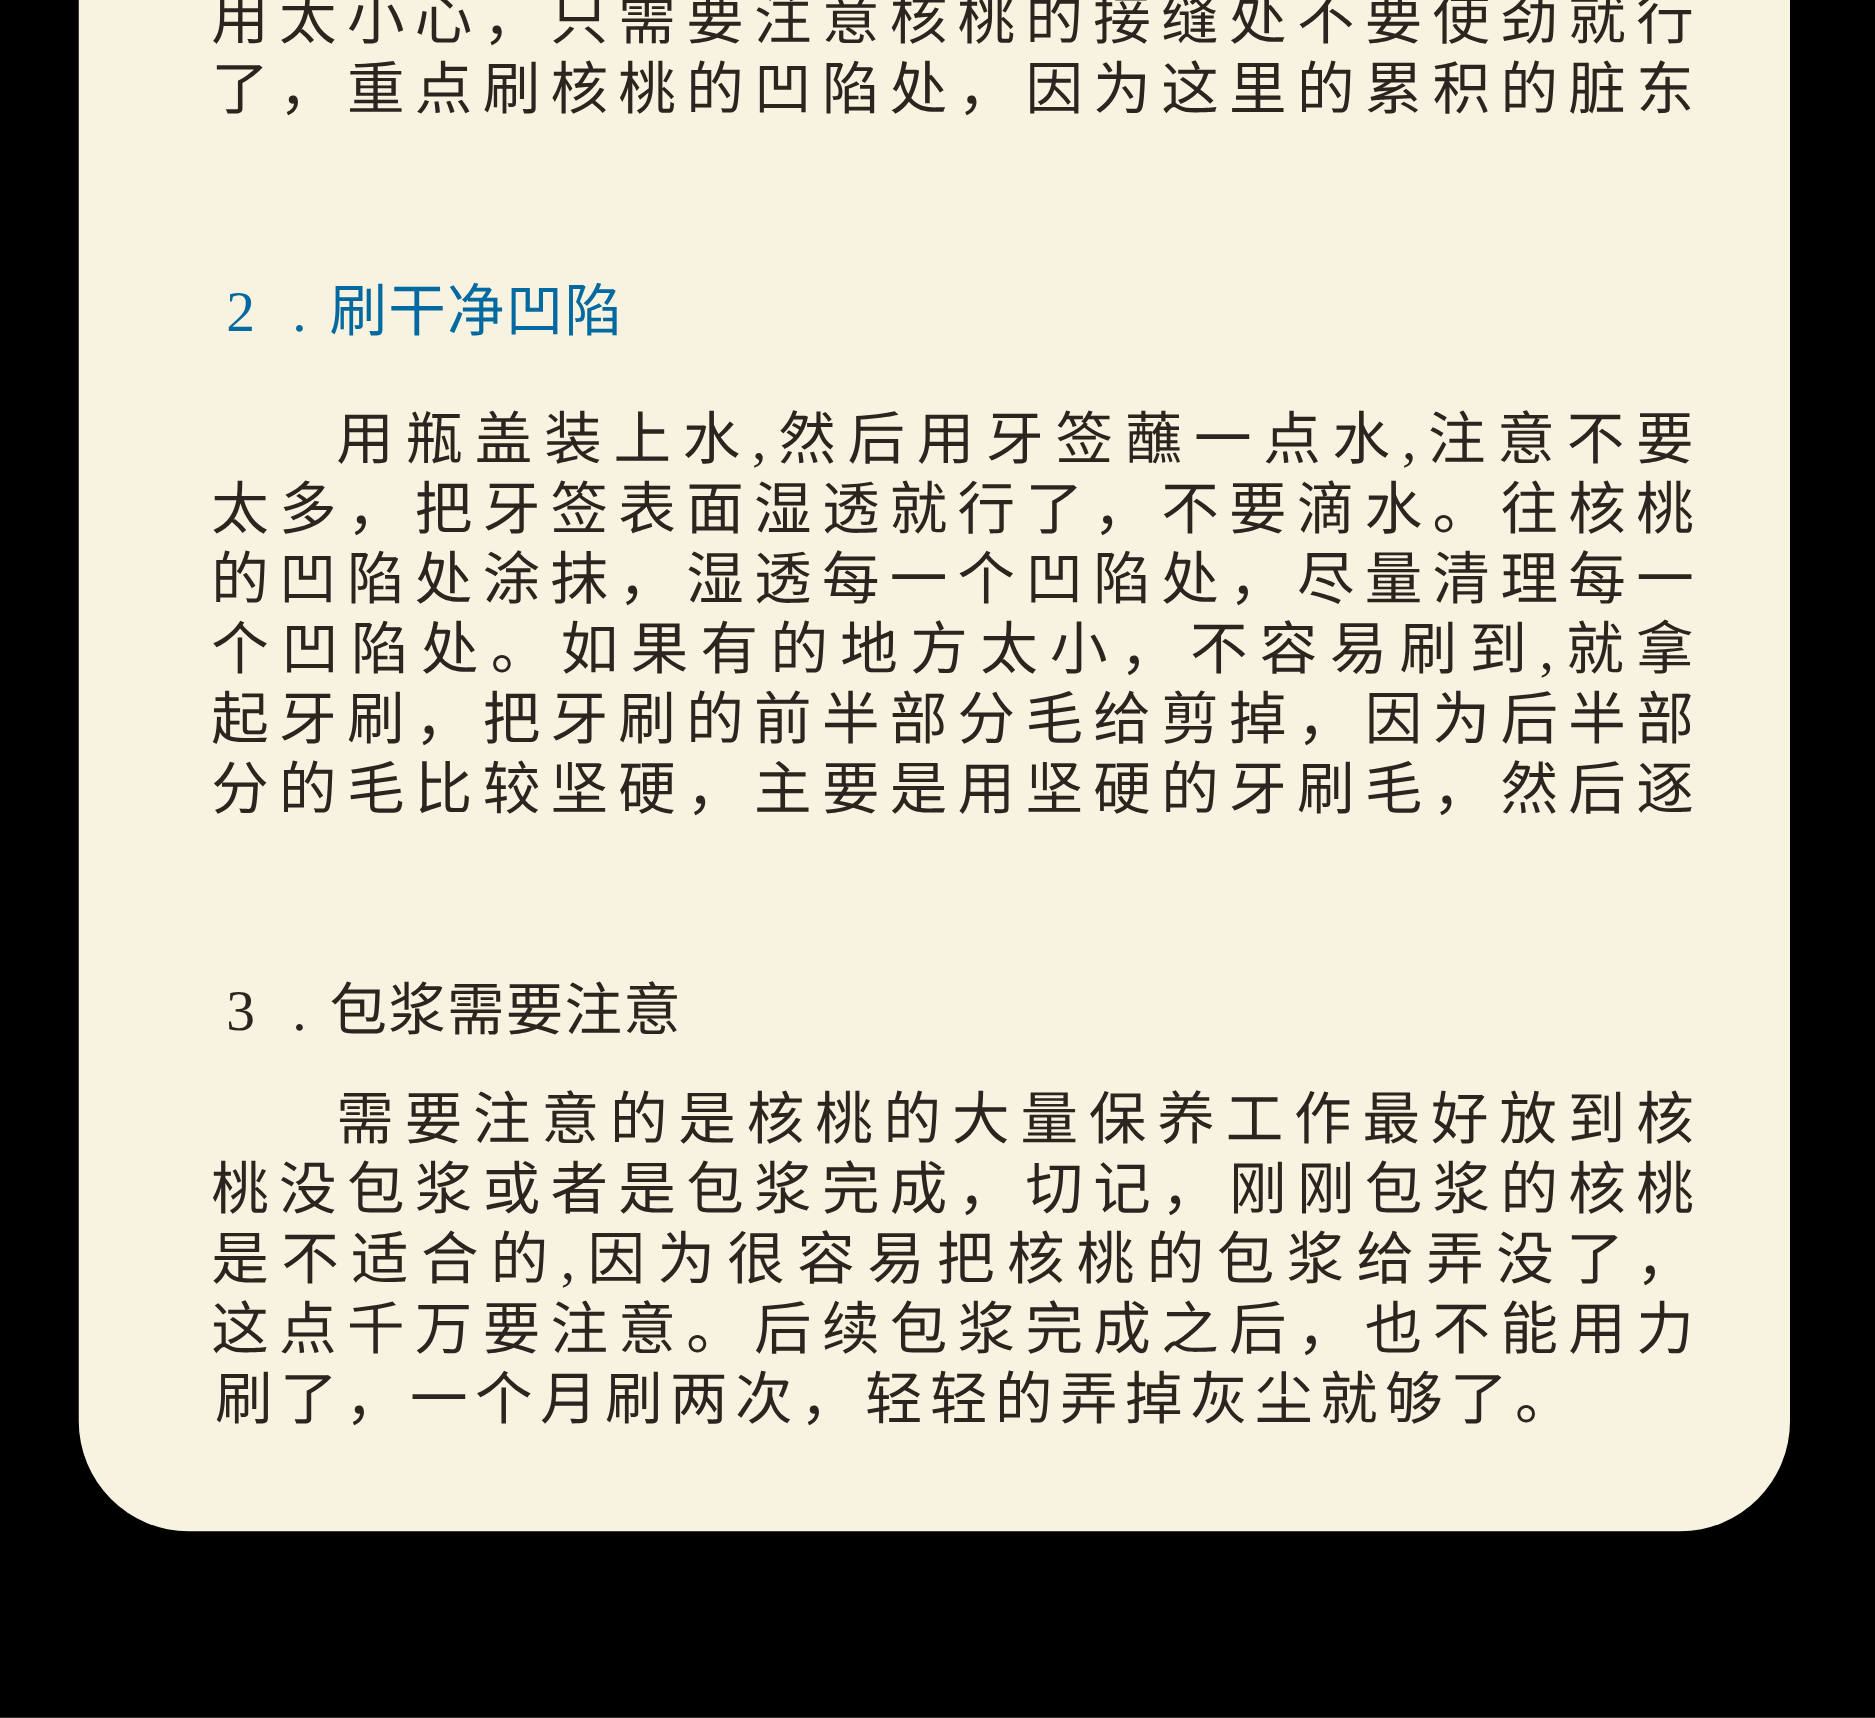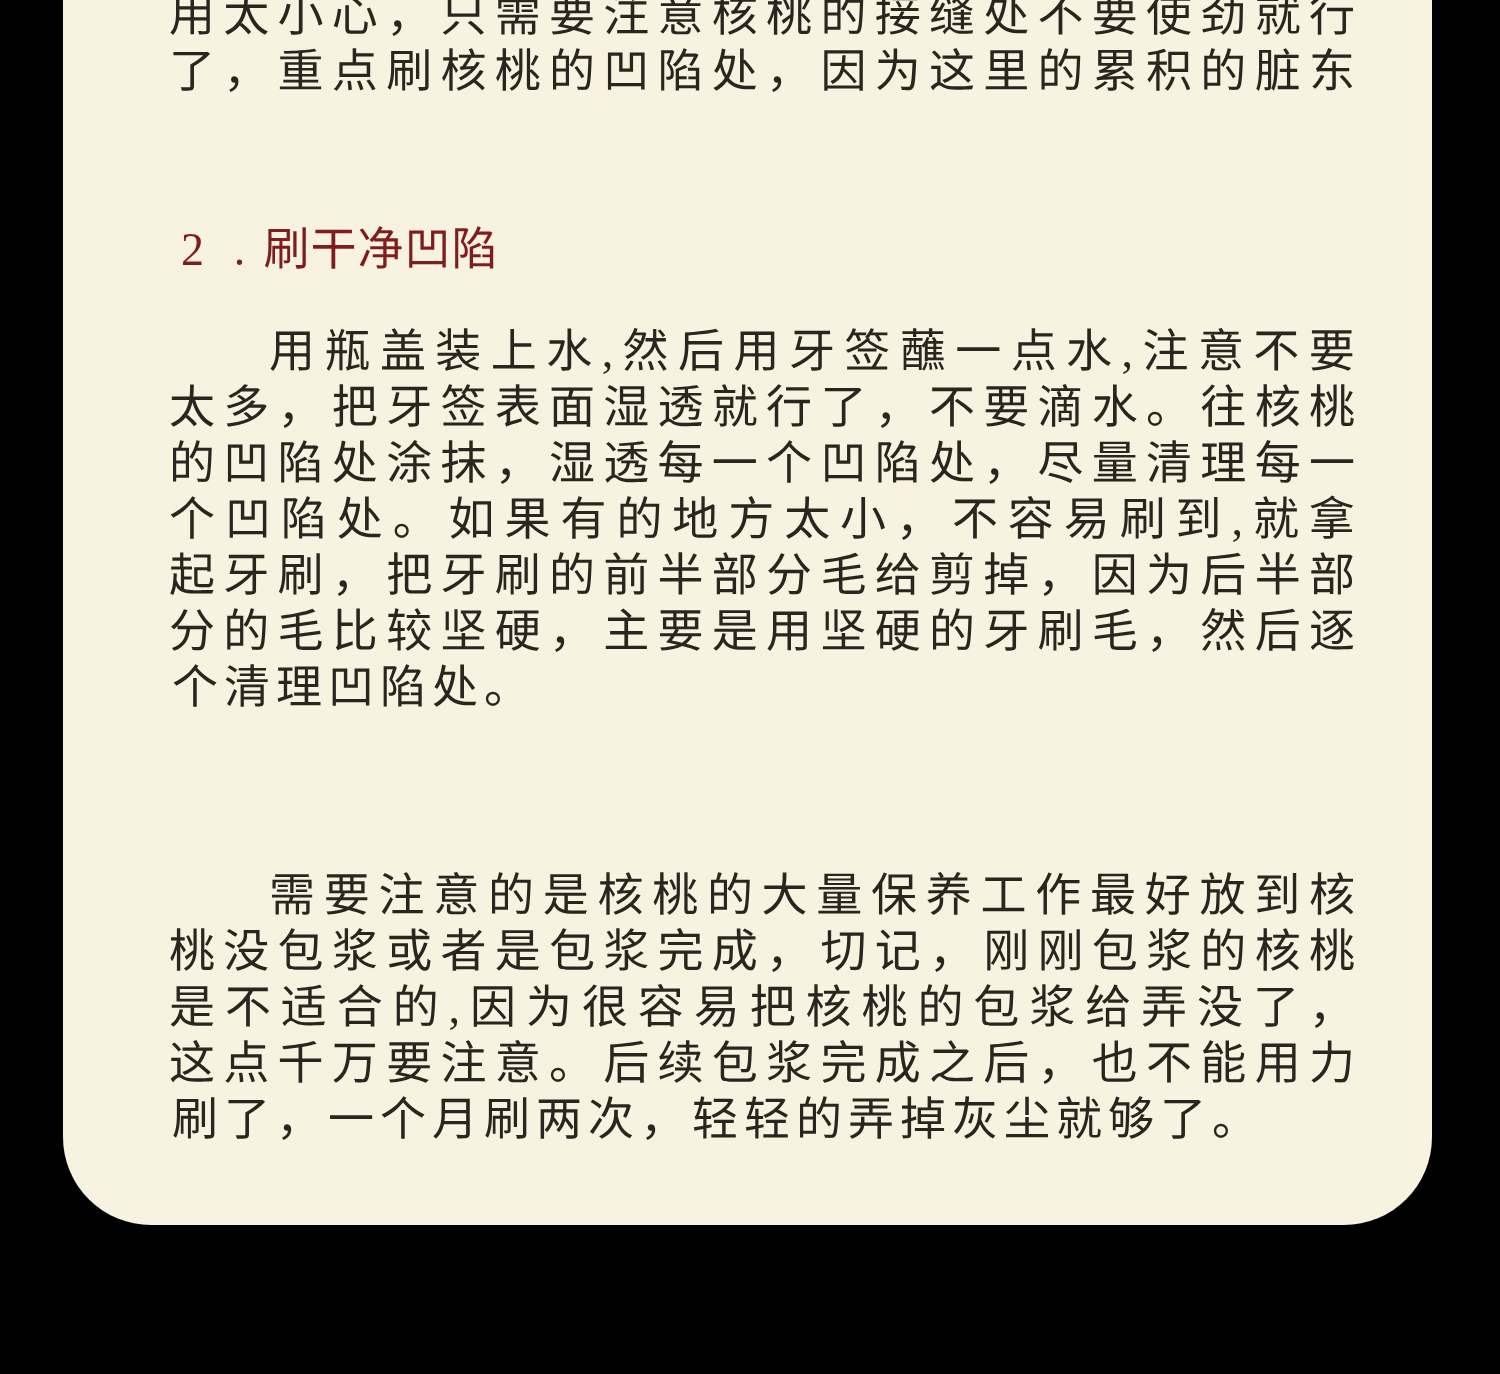--- a/index.html
+++ b/index.html
@@ -121,21 +121,21 @@
           <span class="ch">这</span>
           <span class="ch">里</span>
           <span class="ch">的</span>
           <span class="ch">累</span>
           <span class="ch">积</span>
           <span class="ch">的</span>
           <span class="ch">脏</span>
           <span class="ch">东</span>
         </div>
       </div>
-      <div class="section sec-1 kind-heading" style="color: #7f1d1d;">
+      <div class="section sec-1 kind-heading" style="color: #0369a1;">
         <div class="line"><span class="ch">2</span><span class="ch">.</span><span class="ch">刷</span><span class="ch">干</span><span class="ch">净</span><span class="ch">凹</span><span class="ch">陷</span></div>
       </div>
       <div class="section sec-2 kind-paragraph" style="color: rgb(43, 37, 32);">
         <div class="line justify indent">
           <span class="ch">用</span>
           <span class="ch">瓶</span>
           <span class="ch">盖</span>
           <span class="ch">装</span>
           <span class="ch">上</span>
           <span class="ch">水</span>
@@ -268,21 +268,23 @@
           <span class="ch">硬</span>
           <span class="ch">的</span>
           <span class="ch">牙</span>
           <span class="ch">刷</span>
           <span class="ch">毛</span>
           <span class="ch">，</span>
           <span class="ch">然</span>
           <span class="ch">后</span>
           <span class="ch">逐</span>
         </div>
-        <div class="line"><span class="ch">个</span><span class="ch">清</span><span class="ch">理</span><span class="ch">凹</span><span class="ch">陷</span><span class="ch">处</span><span class="ch">。</span></div>
+      </div>
+      <div class="section sec-3 kind-heading" style="color: rgb(43, 37, 32);">
+        <div class="line"><span class="ch">3</span><span class="ch">.</span><span class="ch">包</span><span class="ch">浆</span><span class="ch">需</span><span class="ch">要</span><span class="ch">注</span><span class="ch">意</span></div>
       </div>
       <div class="section sec-4 kind-paragraph" style="color: rgb(43, 37, 32);">
         <div class="line justify indent">
           <span class="ch">需</span>
           <span class="ch">要</span>
           <span class="ch">注</span>
           <span class="ch">意</span>
           <span class="ch">的</span>
           <span class="ch">是</span>
           <span class="ch">核</span>

